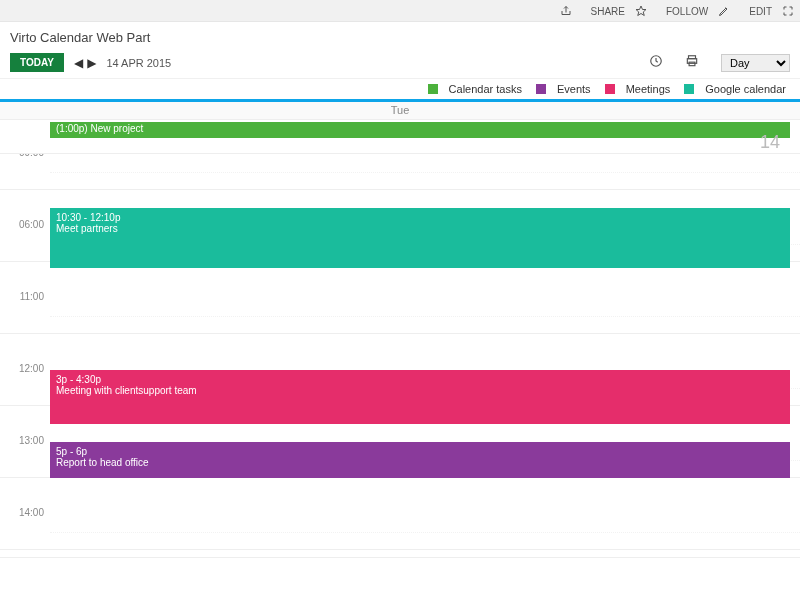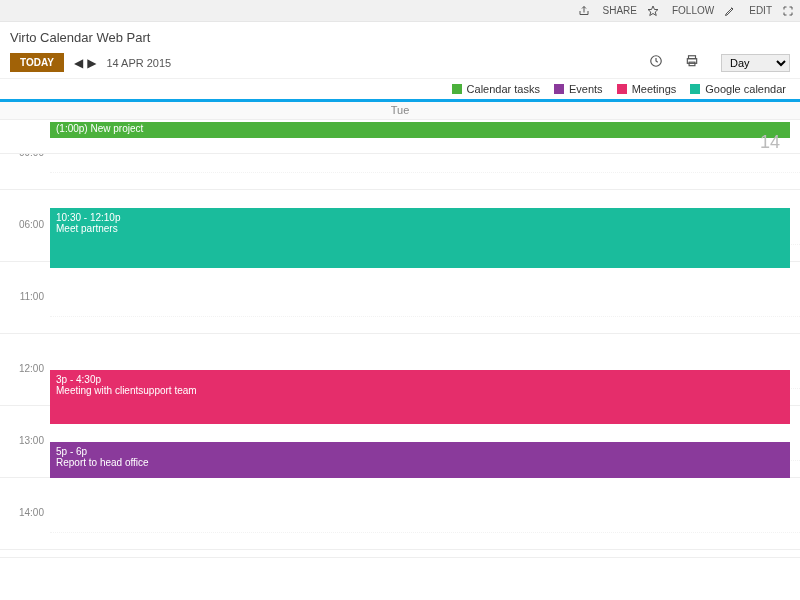--- a/index.html
+++ b/index.html
@@ -10,39 +10,39 @@
   height: 22px;
   border-bottom: 1px solid #e6e6e6;
   display: flex;
   justify-content: flex-end;
   align-items: center;
   padding: 0 6px;
   gap: 10px;
   font-size: 10px;
   color: #555;
 }
-.ribbon .rb-item { display: inline-flex; align-items: center; gap: 13px; cursor: pointer; }
+.ribbon .rb-item { display: inline-flex; align-items: flex-end; gap: 19px; cursor: pointer; }
 .ribbon svg { width: 12px; height: 12px; }
 
 .webpart-title {
   padding: 8px 10px 4px 10px;
   font-size: 13px;
   color: #444;
   font-weight: 400;
 }
 
 .toolbar {
   display: flex;
   align-items: center;
   padding: 4px 10px 6px 10px;
   gap: 8px;
   border-bottom: 1px solid #f0f0f0;
 }
 .today-btn {
-  background: #a16207;
+  background: #15803d;
   color: #fff;
   border: none;
   padding: 4px 10px;
   font-size: 10px;
   font-weight: 600;
   cursor: pointer;
 }
 .nav-arrows { display: inline-flex; gap: 0; }
 .nav-arrows button {
   background: none; border: none; cursor: pointer; padding: 0 2px;
@@ -54,21 +54,21 @@
 .view-select {
   font-size: 11px; background: #efefef; border: 1px solid #ccc;
   padding: 1px 12px 1px 4px; cursor: pointer; min-width: 56px;
   appearance: menulist;
 }
 
 .legend {
   display: flex; justify-content: flex-end; gap: 14px;
   padding: 4px 14px 4px 10px; font-size: 11px;
 }
-.legend-item { display: inline-flex; align-items: center; gap: 5px; }
+.legend-item { display: inline-flex; align-items: center; gap: 11px; }
 .legend-swatch { width: 10px; height: 10px; display: inline-block; }
 
 .calendar {
   border-top: 3px solid #0ea5e9;
   position: relative;
 }
 .day-header {
   height: 18px; text-align: center; font-size: 11px; color: #888;
   border-bottom: 1px solid #eee; background: #fafafa;
   padding-top: 2px;

